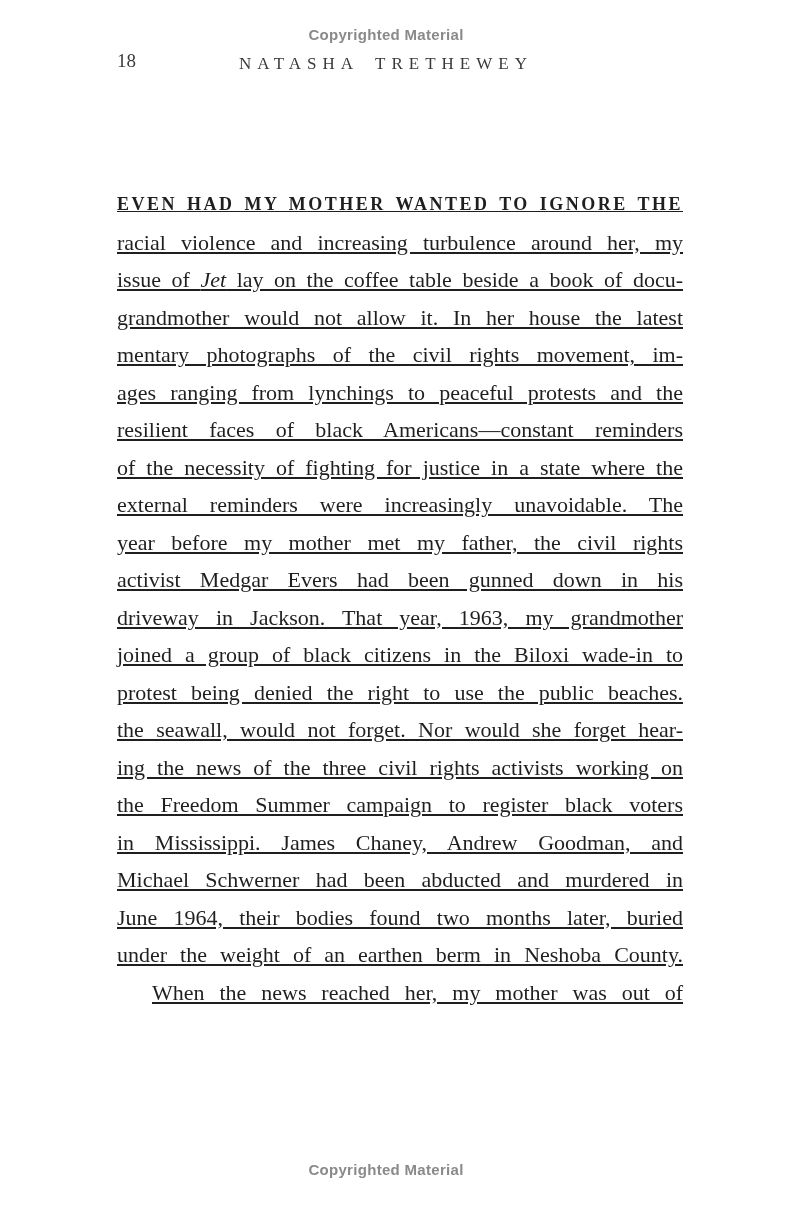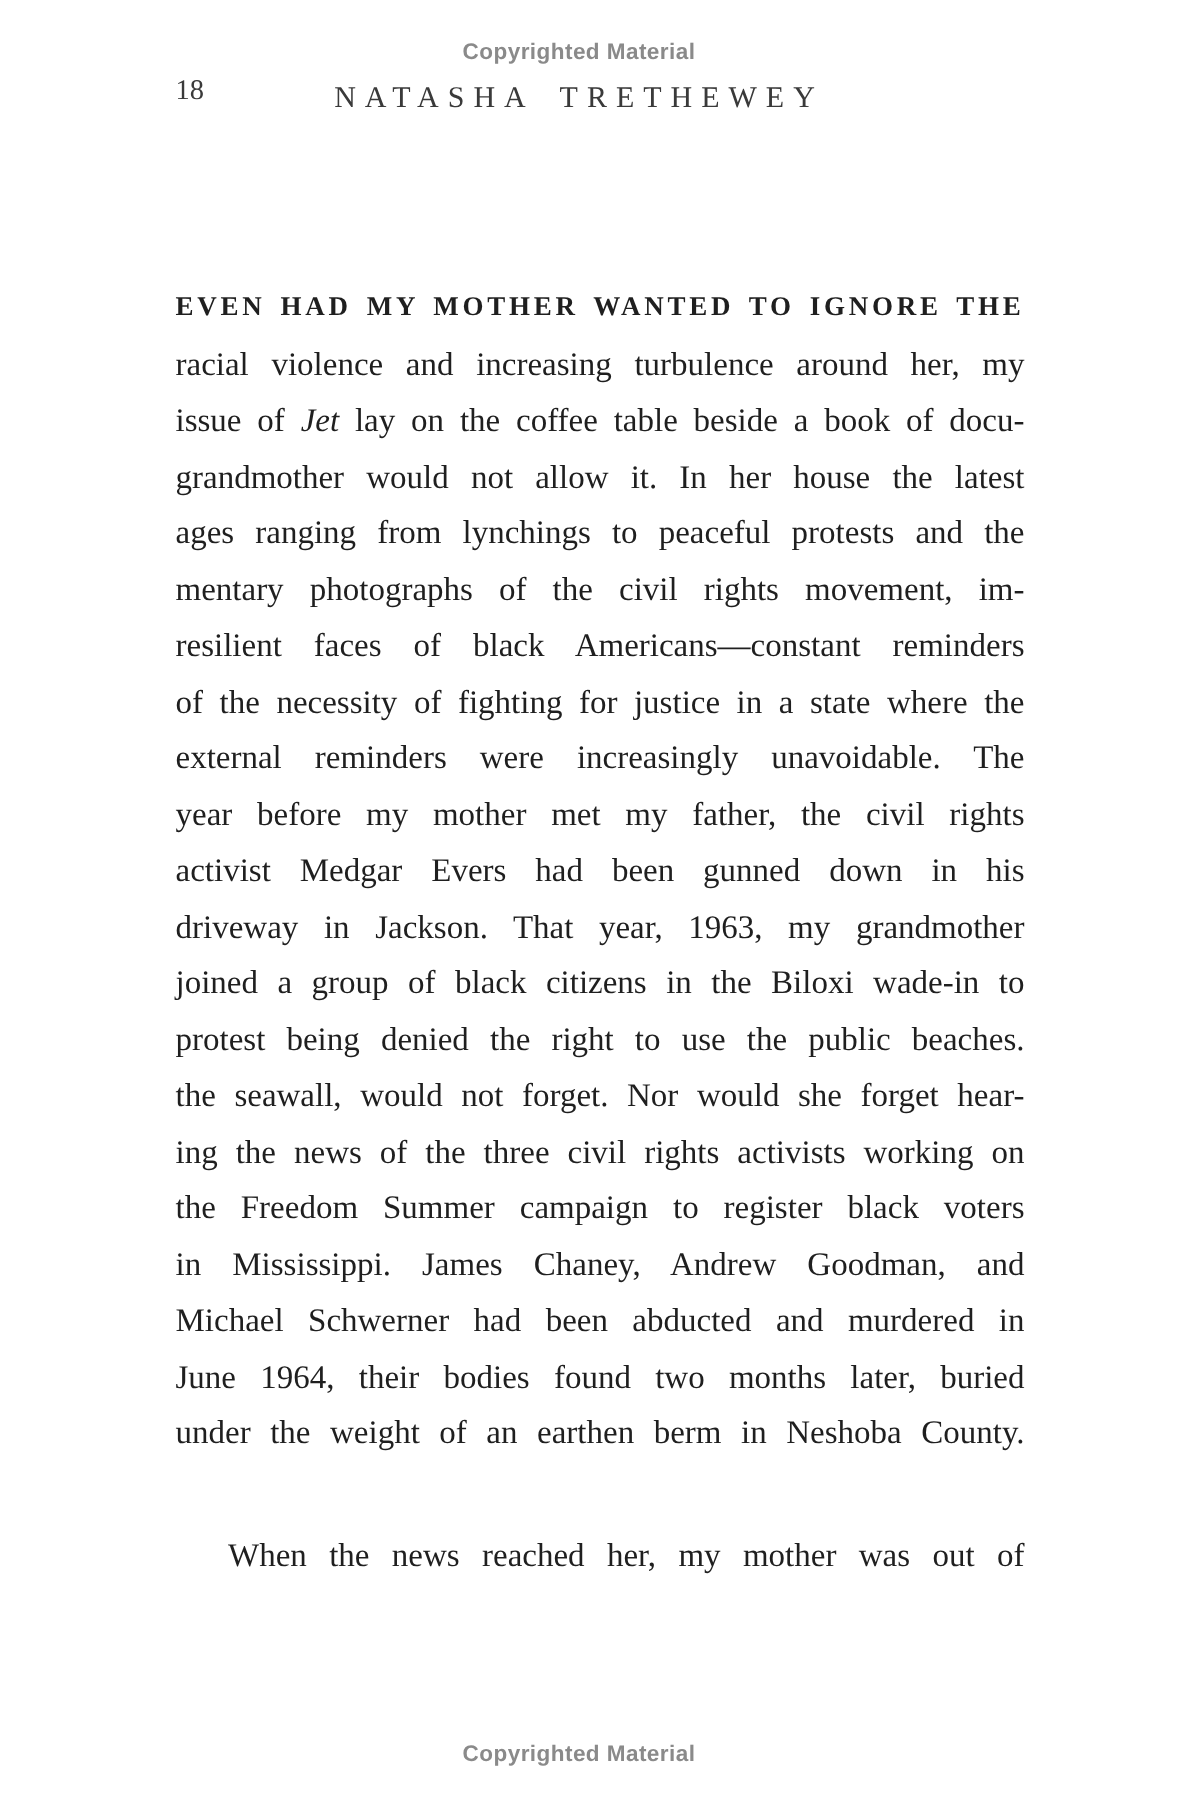--- a/index.html
+++ b/index.html
@@ -34,69 +34,69 @@
     top: 50px;
     font-size: 19px;
     color: var(--header-color, #353535);
   }
   .running-header {
     position: absolute;
     left: 0;
     top: 54px;
     width: 100%;
     text-align: center;
-    font-size: 20px;
+    font-size: 17px;
     letter-spacing: 6px;
     word-spacing: 7px;
     color: var(--header-color, #3d3d3d);
   }
   .body-text {
     position: absolute;
     left: 117px;
     top: 186px;
     width: 566px;
     font-size: 22px;
     line-height: 37.5px;
     color: var(--body-color, #1f1f1f);
     word-spacing: -0.5px;
   }
   .line {
     text-align: justify;
     text-align-last: justify;
+    text-decoration: underline;
     -moz-text-align-last: justify;
   }
   .line.smallcaps {
     font-size: 18px;
     letter-spacing: 2.5px;
     word-spacing: 0;
     font-weight: 600;
   }
   .line.indent {
     text-indent: 35px;
-    margin-top: 44px;
   }
   .italic { font-style: italic; }
 </style>
 </head>
 <body>
 
 <div class="page">
   <div class="notice top">Copyrighted Material</div>
 
   <div class="folio">18</div>
 
   <div class="running-header">NATASHA TRETHEWEY</div>
 
   <div class="body-text">
       <div class="line smallcaps">EVEN HAD MY MOTHER WANTED TO IGNORE THE</div>
       <div class="line">racial violence and increasing turbulence around her, my</div>
       <div class="line"><span>issue of </span><span class="italic">Jet</span><span> lay on the coffee table beside a book of docu-</span></div>
       <div class="line">grandmother would not allow it. In her house the latest</div>
+      <div class="line">mentary photographs of the civil rights movement, im-</div>
       <div class="line">ages ranging from lynchings to peaceful protests and the</div>
-      <div class="line">mentary photographs of the civil rights movement, im-</div>
       <div class="line">resilient faces of black Americans—constant reminders</div>
       <div class="line">of the necessity of fighting for justice in a state where the</div>
       <div class="line">external reminders were increasingly unavoidable. The</div>
       <div class="line">year before my mother met my father, the civil rights</div>
       <div class="line">activist Medgar Evers had been gunned down in his</div>
       <div class="line">driveway in Jackson. That year, 1963, my grandmother</div>
       <div class="line">joined a group of black citizens in the Biloxi wade-in to</div>
       <div class="line">protest being denied the right to use the public beaches.</div>
       <div class="line">the seawall, would not forget. Nor would she forget hear-</div>
       <div class="line">ing the news of the three civil rights activists working on</div>

